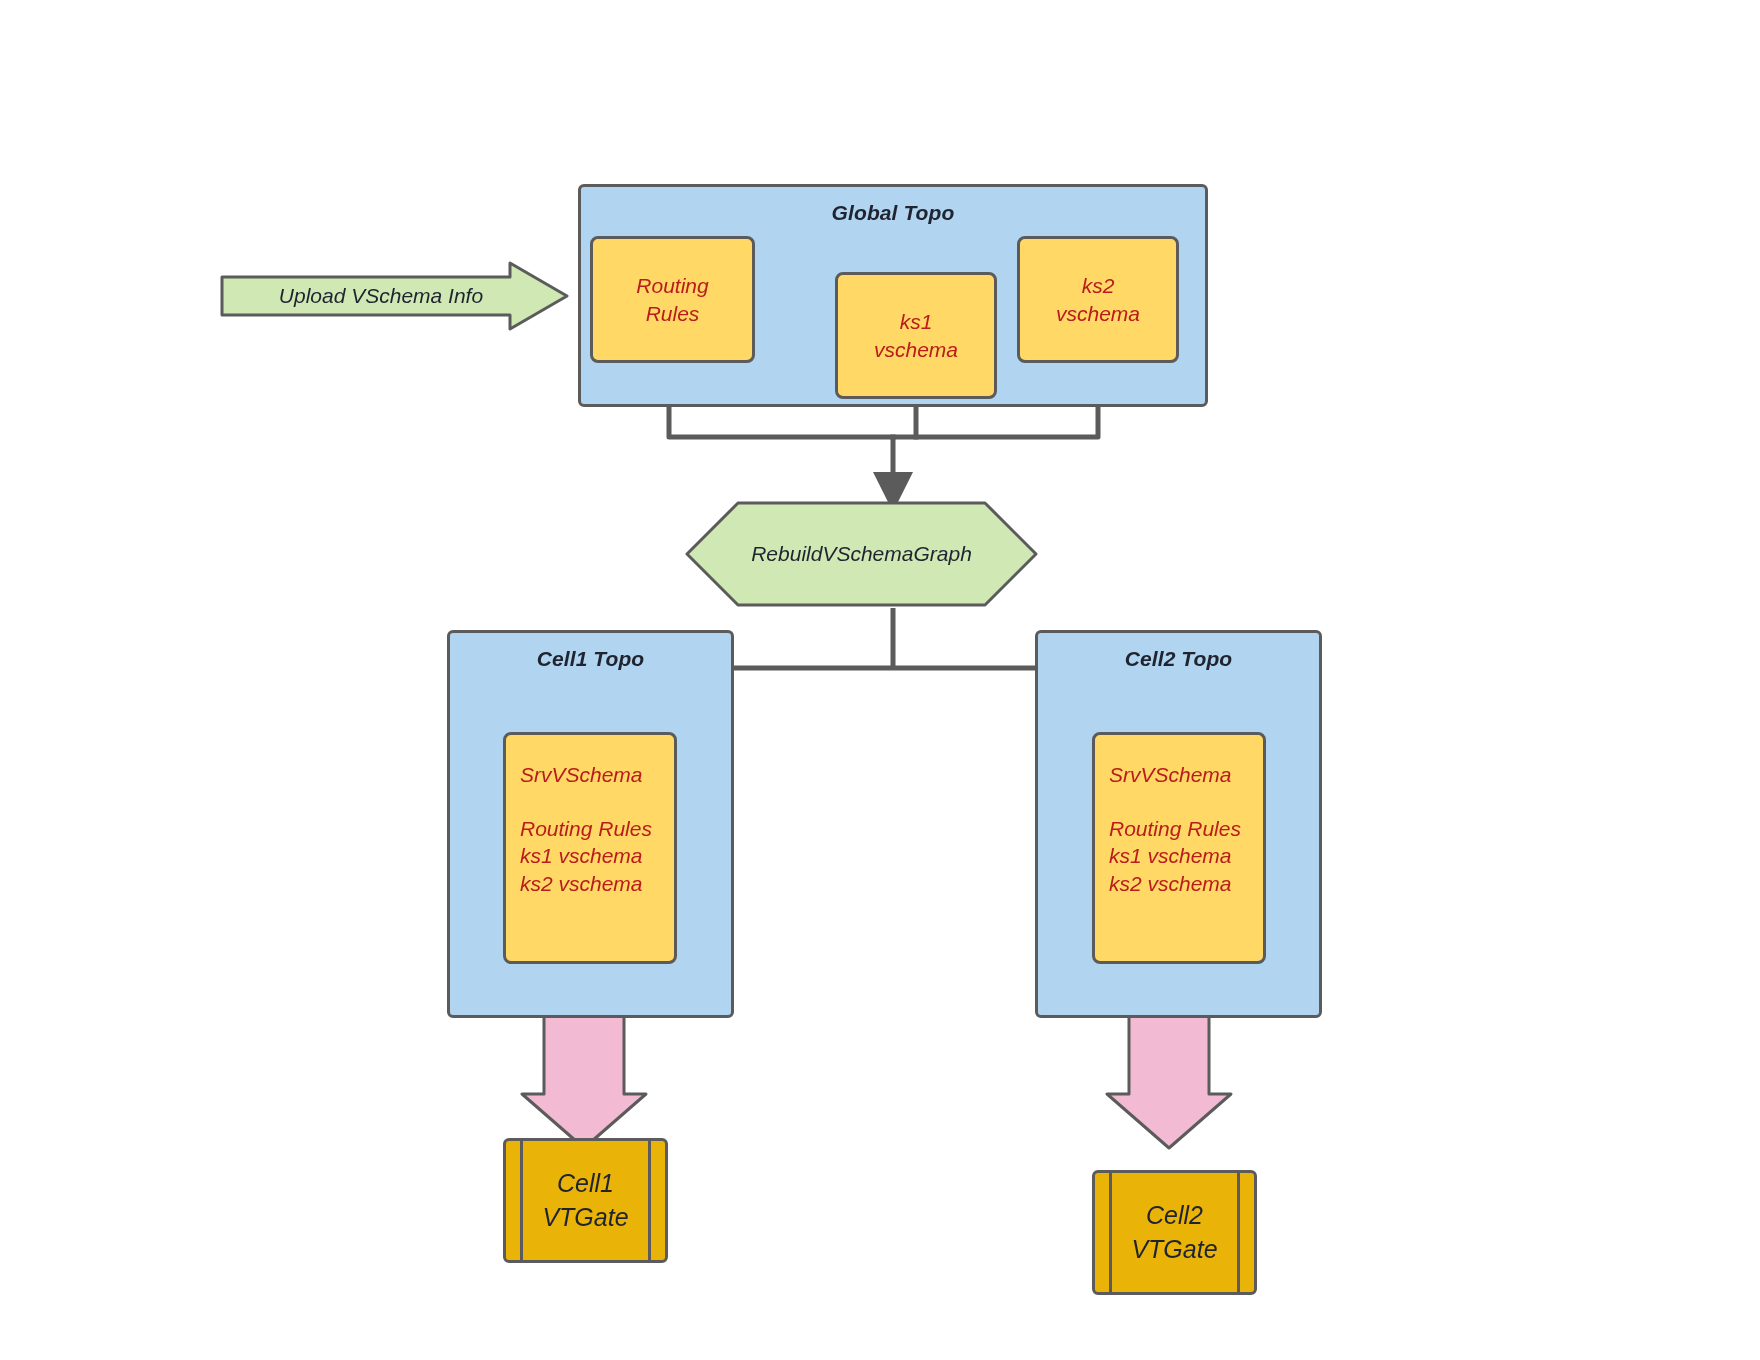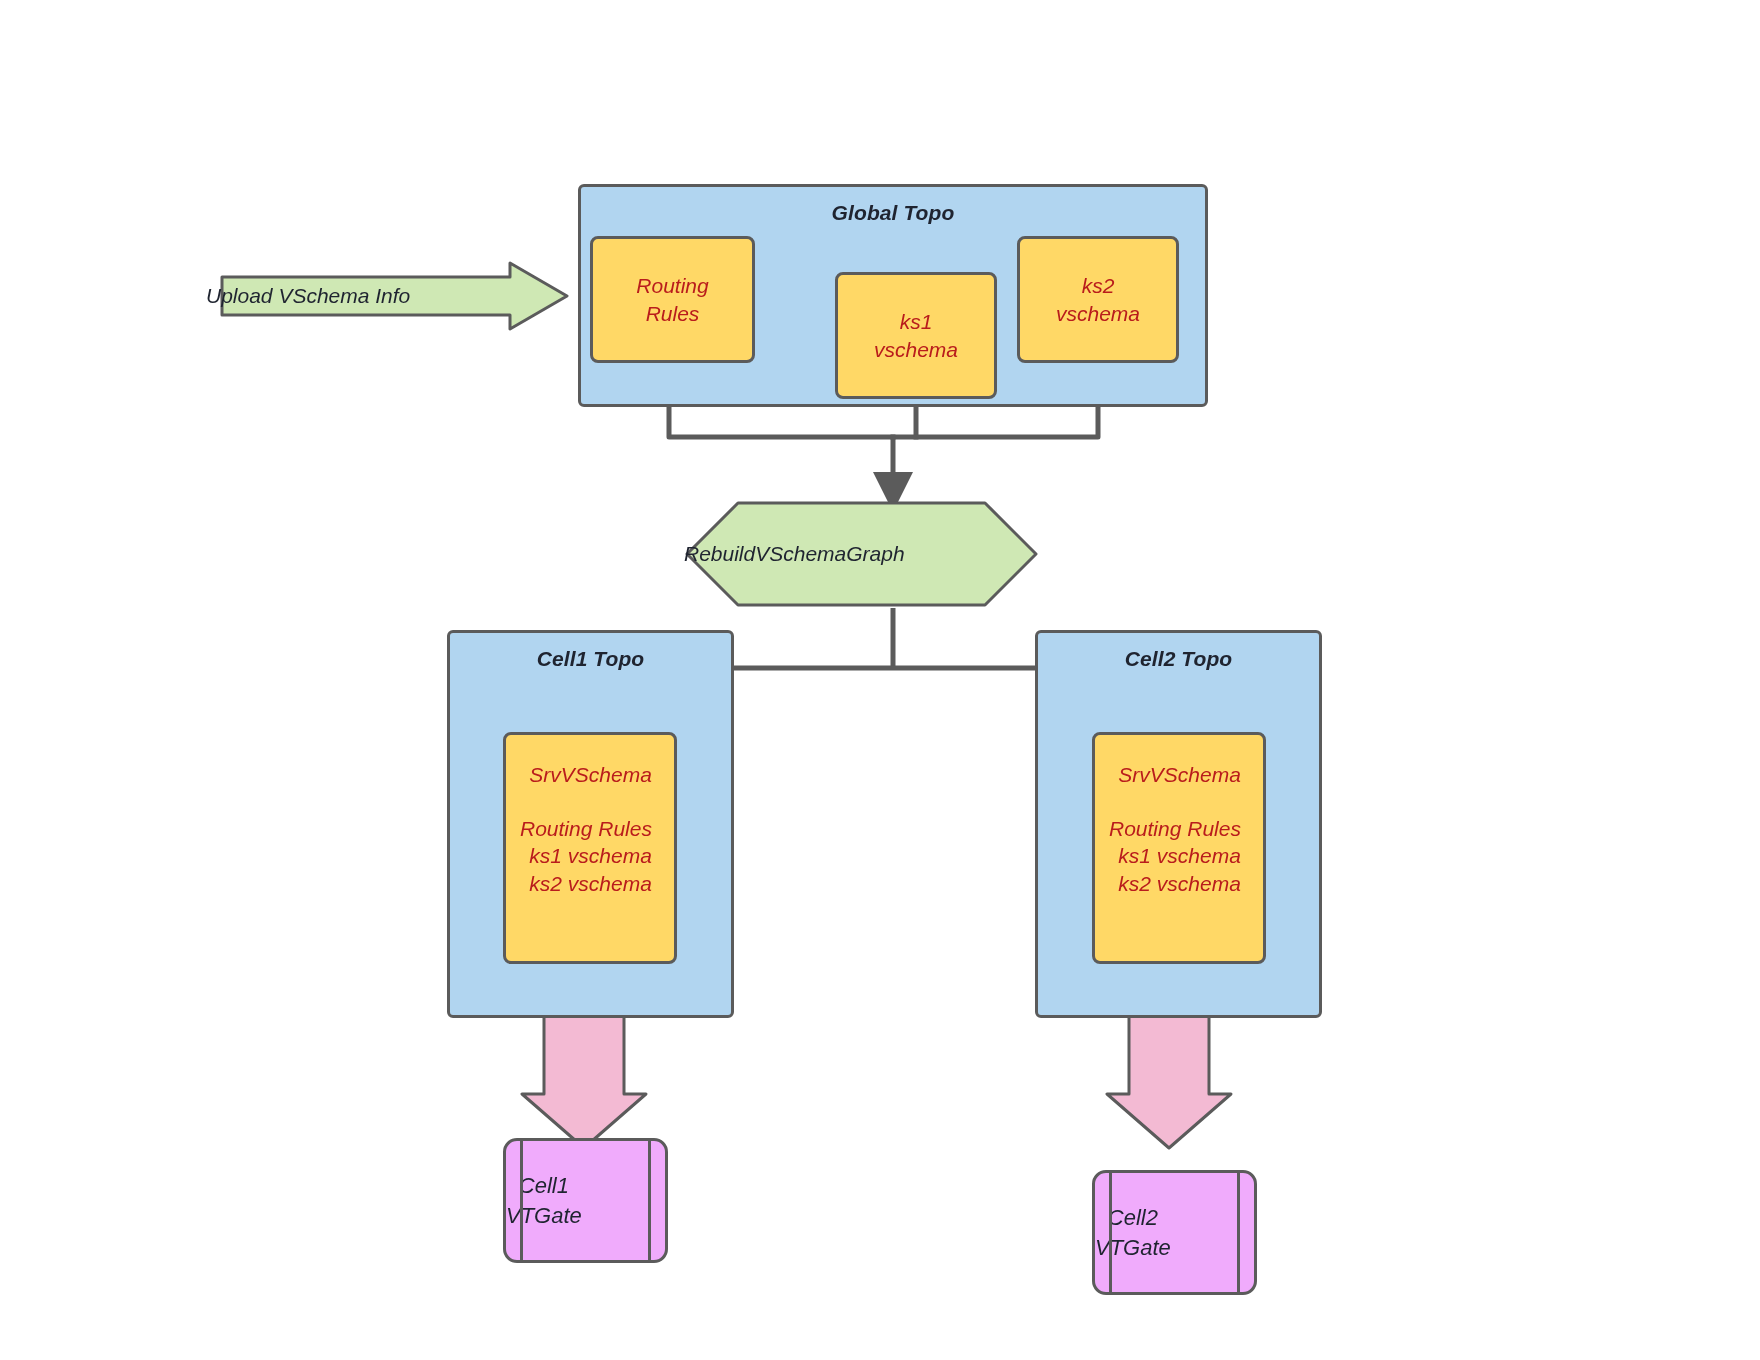--- a/index.html
+++ b/index.html
@@ -27,21 +27,21 @@
     width: 1760px;
     height: 1360px;
     pointer-events: none;
   }
 
   .node {
     position: absolute;
     box-sizing: border-box;
     display: flex;
     align-items: center;
-    justify-content: flex-start;
+    justify-content: center;
     text-align: center;
     color: #1f2430;
   }
 
   
   .group-box {
     background: #b1d5f0;
     border: 3px solid #5b5b5b;
     border-radius: 6px;
     align-items: flex-start;
@@ -64,33 +64,33 @@
     border-radius: 8px;
     font-size: 21px;
     line-height: 1.32;
     color: #b91c1c;
     z-index: 3;
   }
   .yellow-box.center { justify-content: center; align-items: center; }
   .yellow-box.topleft {
     justify-content: flex-start;
     align-items: flex-start;
-    text-align: right;
+    text-align: left;
     padding: 26px 0 0 14px;
   }
   .srv-title { display:block; }
   .srv-gap { display:block; height: 26px; }
   .srv-line { display:block; }
 
   
   .vtgate {
-    background: #f0abfc;
+    background: #eab308;
     border: 3px solid #5b5b5b;
-    border-radius: 14px;
-    font-size: 22px;
+    border-radius: 6px;
+    font-size: 25px;
     line-height: 1.35;
     z-index: 3;
   }
   .vtgate::before,
   .vtgate::after {
     content: "";
     position: absolute;
     top: -3px;
     bottom: -3px;
     width: 0;

